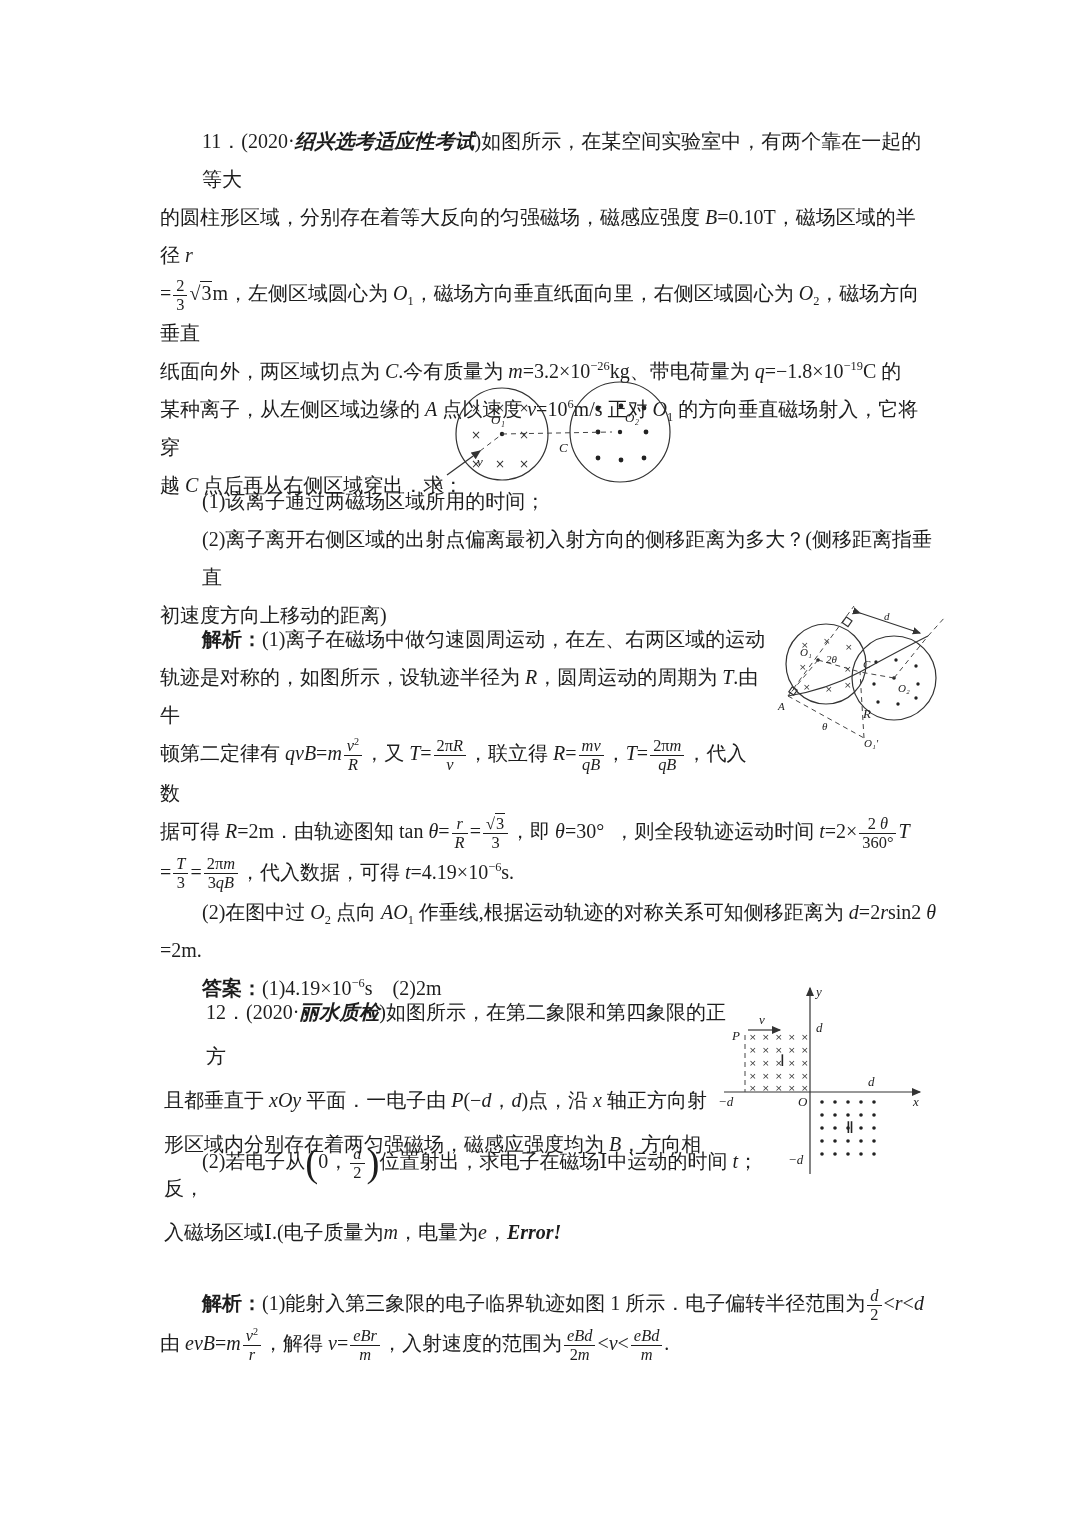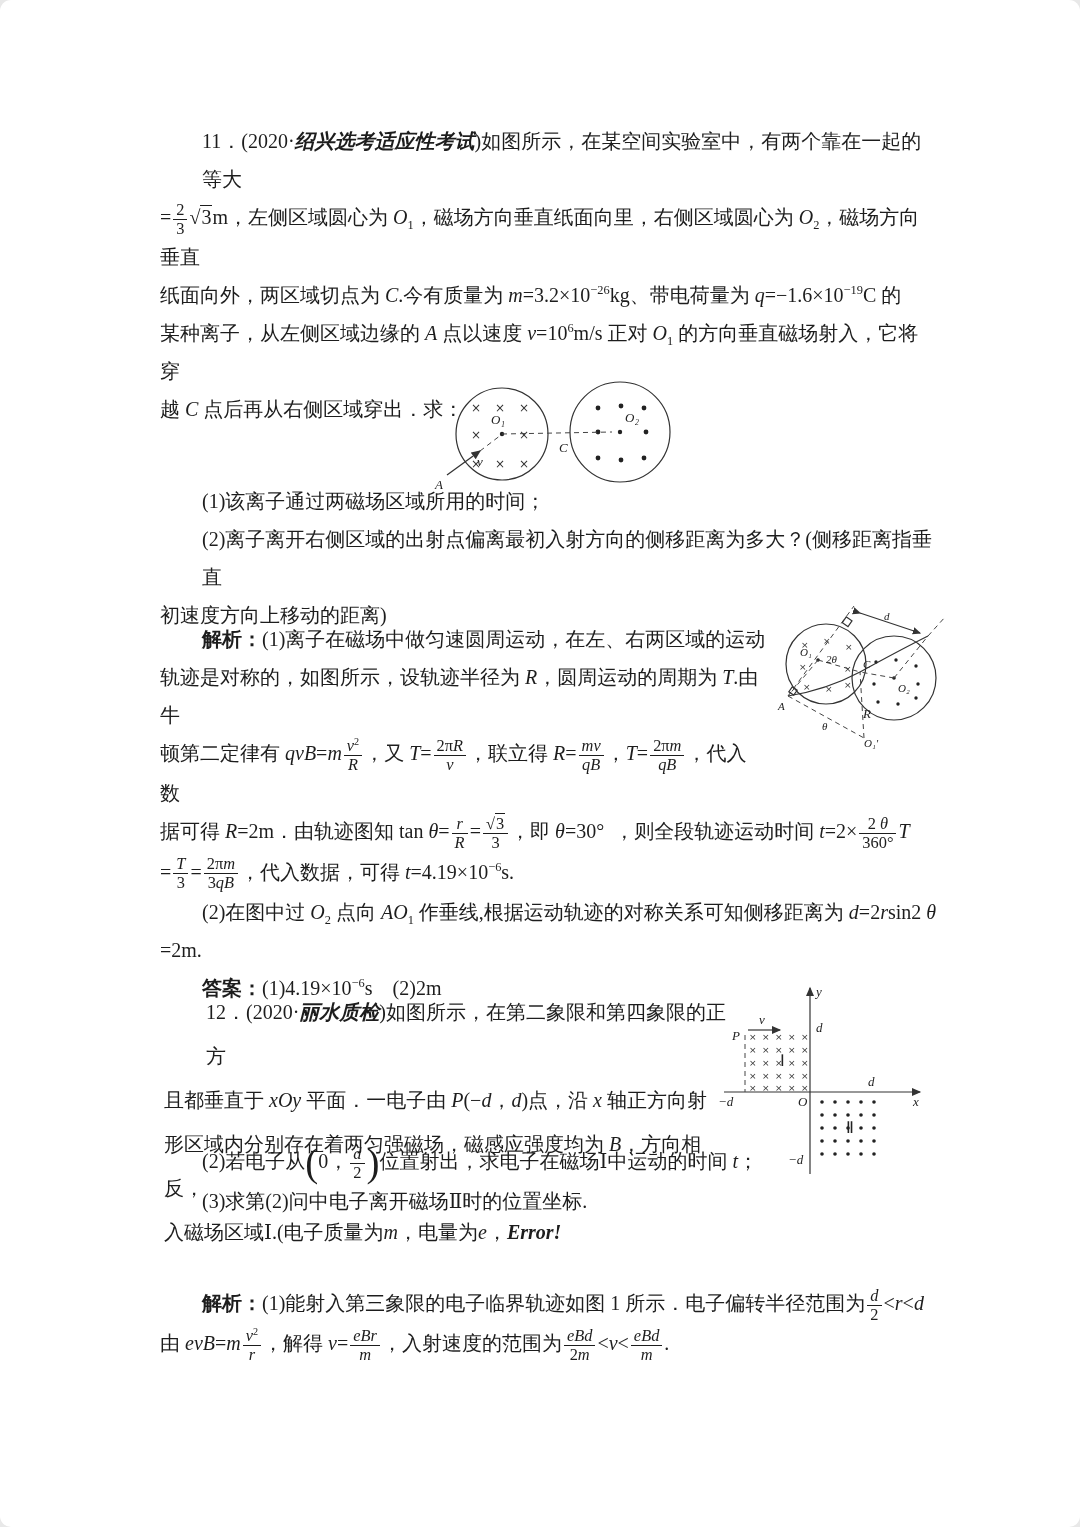--- a/index.html
+++ b/index.html
@@ -1,17 +1,17 @@
 <!DOCTYPE html>
 <html><head>
 <meta charset="utf-8">
 <style>
   html,body{margin:0;padding:0;background:#e8e8e8;}
   .page{position:relative;width:1080px;height:1527px;background:#ffffff;margin:0 auto;
-        font-family:"Liberation Serif","DejaVu Serif",serif;color:#1d1d1d;font-size:20px;overflow:hidden;border-radius:11px;}
+        font-family:"Liberation Serif","DejaVu Serif",serif;color:#1d1d1d;font-size:20px;overflow:hidden;}
   .sec{position:absolute;}
   .line{line-height:38px;white-space:nowrap;}
   .p12line{line-height:44px;}
   .ind{padding-left:42px;}
   .t{white-space:pre-wrap;}
   .i{font-style:italic;white-space:pre-wrap;}
   .b{font-weight:bold;white-space:pre-wrap;margin-top:40px;}
   .bi{font-weight:bold;font-style:italic;white-space:pre-wrap;}
   .sup{font-size:0.62em;vertical-align:super;line-height:0;}
   .sub{font-size:0.62em;vertical-align:sub;line-height:0;}
@@ -30,22 +30,23 @@
   .stroke{stroke:#333;fill:none;stroke-width:1.2;}
   .dash{stroke:#444;fill:none;stroke-width:1;stroke-dasharray:5 4;}
 </style>
 </head>
 <body>
 
 <div class="page">
 
   <div class="sec" style="left:160px;top:122px;width:775px;">
     <div class="line ind"><span class="t">11．(2020·</span><span class="bi">绍兴选考适应性考试</span><span class="t">)如图所示，在某空间实验室中，有两个靠在一起的等大</span></div>
+    <div class="line"><span class="t">的圆柱形区域，分别存在着等大反向的匀强磁场，磁感应强度 </span><span class="i">B</span><span class="t">=0.10T，磁场区域的半径 </span><span class="i">r</span></div>
     <div class="line"><span class="t">=</span><span class="frac"><span class="num"><span class="t">2</span></span><span class="den"><span class="t">3</span></span></span><span class="sqrt"><span class="rad">√</span><span class="bodyx">3</span></span><span class="t">m，左侧区域圆心为 </span><span class="i">O</span><span class="sub">1</span><span class="t">，磁场方向垂直纸面向里，右侧区域圆心为 </span><span class="i">O</span><span class="sub">2</span><span class="t">，磁场方向垂直</span></div>
-    <div class="line"><span class="t">纸面向外，两区域切点为 </span><span class="i">C</span><span class="t">.今有质量为 </span><span class="i">m</span><span class="t">=3.2×10</span><span class="sup">−26</span><span class="t">kg、带电荷量为 </span><span class="i">q</span><span class="t">=−1.6×10</span><span class="sup">−19</span><span class="t">C 的</span></div>
+    <div class="line"><span class="t">纸面向外，两区域切点为 </span><span class="i">C</span><span class="t">.今有质量为 </span><span class="i">m</span><span class="t">=3.2×10</span><span class="sup">−26</span><span class="t">kg、带电荷量为 </span><span class="i">q</span><span class="t">=−1.8×10</span><span class="sup">−19</span><span class="t">C 的</span></div>
     <div class="line"><span class="t">某种离子，从左侧区域边缘的 </span><span class="i">A</span><span class="t"> 点以速度 </span><span class="i">v</span><span class="t">=10</span><span class="sup">6</span><span class="t">m/s 正对 </span><span class="i">O</span><span class="sub">1</span><span class="t"> 的方向垂直磁场射入，它将穿</span></div>
     <div class="line"><span class="t">越 </span><span class="i">C</span><span class="t"> 点后再从右侧区域穿出．求：</span></div>
   </div>
 
   <div class="sec fig" style="left:422px;top:370px;">
     <svg width="285" height="132" viewBox="0 0 285 132">
       <defs>
         <marker id="ah1" markerWidth="9" markerHeight="8" refX="7" refY="3.5" orient="auto">
           <path d="M0,0 L8,3.5 L0,7 z" fill="#333"></path>
         </marker>
@@ -243,21 +244,20 @@
       <text class="svglab" x="88" y="186">−d</text>
       <text class="svglab" x="32" y="62">P</text>
       <text class="svglab" x="59" y="46">v</text>
       <text class="svgroman" x="80" y="88">Ⅰ</text>
       <text class="svgroman" x="146" y="155">Ⅱ</text>
     </svg>
   </div>
 
   <div class="sec" style="left:160px;top:1142px;width:780px;">
     <div class="line ind"><span class="t">(2)若电子从</span><span class="bigp">(</span><span class="t">0，</span><span class="frac"><span class="num"><span class="i">d</span></span><span class="den"><span class="t">2</span></span></span><span class="bigp">)</span><span class="t">位置射出，求电子在磁场Ⅰ中运动的时间 </span><span class="i">t</span><span class="t">；</span></div>
-    <div class="line ind"><span class="t">(3)求第(2)问中电子离开磁场Ⅱ时的位置坐标.</span></div>
   </div>
 
   <div class="sec" style="left:160px;top:1284px;width:790px;">
     <div class="line ind"><span class="b">解析：</span><span class="t">(1)能射入第三象限的电子临界轨迹如图 1 所示．电子偏转半径范围为</span><span class="frac"><span class="num"><span class="i">d</span></span><span class="den"><span class="t">2</span></span></span><span class="t">&lt;</span><span class="i">r</span><span class="t">&lt;</span><span class="i">d</span></div>
     <div class="line"><span class="t">由 </span><span class="i">evB</span><span class="t">=</span><span class="i">m</span><span class="frac"><span class="num"><span class="i">v</span><span class="sup">2</span></span><span class="den"><span class="i">r</span></span></span><span class="t">，解得 </span><span class="i">v</span><span class="t">=</span><span class="frac"><span class="num"><span class="i">eBr</span></span><span class="den"><span class="i">m</span></span></span><span class="t">，入射速度的范围为</span><span class="frac"><span class="num"><span class="i">eBd</span></span><span class="den"><span class="t">2</span><span class="i">m</span></span></span><span class="t">&lt;</span><span class="i">v</span><span class="t">&lt;</span><span class="frac"><span class="num"><span class="i">eBd</span></span><span class="den"><span class="i">m</span></span></span><span class="t">.</span></div>
   </div>
 
 </div>
 
 </body></html>

